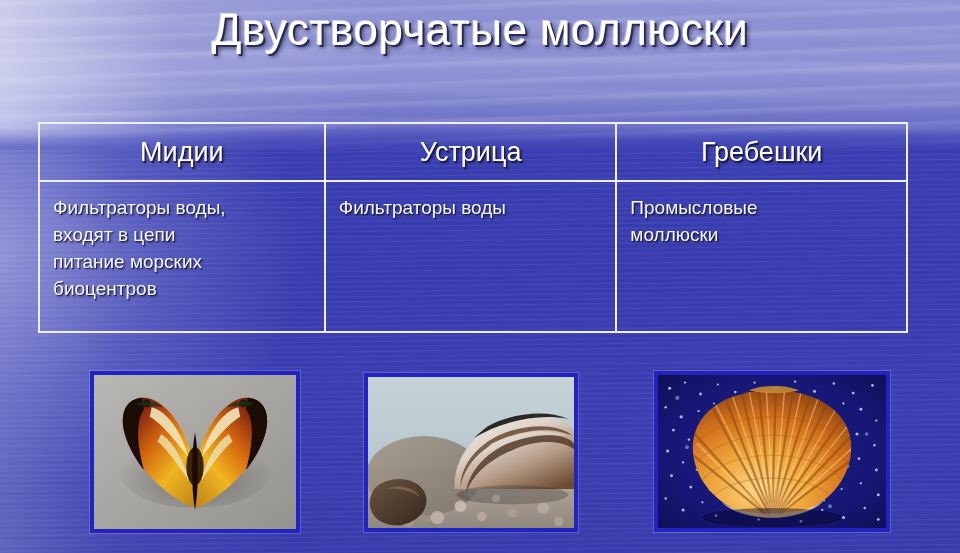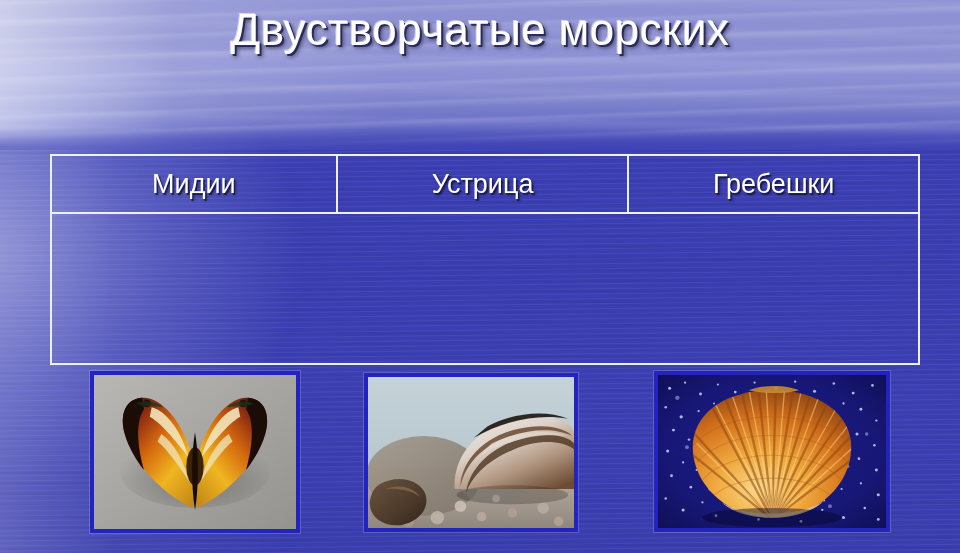--- a/index.html
+++ b/index.html
@@ -88,26 +88,25 @@
     letter-spacing: 0.5px;
     text-shadow:
       2px 2px 0 #2a2a5e,
       3px 3px 4px rgba(0,0,0,0.55),
       -1px -1px 0 rgba(255,255,255,0.6);
   }
 
   
   .table {
     position: absolute;
-    left: 50px; top: 122px;
+    left: 38px; top: 122px;
     width: 870px; height: 211px;
     border: 2px solid #eef0ff;
     display: flex;
     flex-direction: column;
-    margin-top: 32px;
   }
   .table-row { display: flex; }
   .row-header { height: 58px; border-bottom: 2px solid #eef0ff; }
   .row-body   { height: 149px; }
 
   .cell {
     position: relative;
     padding: 0;
     color: #ffffff;
   }
@@ -150,30 +149,39 @@
 
 <div id="slide">
 
   <div class="bg-sky"></div>
   <div class="bg-clouds"></div>
   <div class="bg-horizon"></div>
   <div class="bg-sea"></div>
   <div class="bg-ripples"></div>
   <div class="bg-glow-left"></div>
 
-  <div class="title">Двустворчатые морских</div>
+  <div class="title">Двустворчатые моллюски</div>
 
   <div class="table">
 
     <div class="table-row row-header">
       <div class="cell col-1 cell-header">Мидии</div>
       <div class="cell col-2 cell-header">Устрица</div>
       <div class="cell col-3 cell-header">Гребешки</div>
     </div>
 
+    <div class="table-row row-body">
+      <div class="cell col-1 cell-body">Фильтраторы воды,
+входят в цепи
+питание морских
+биоцентров</div>
+      <div class="cell col-2 cell-body">Фильтраторы воды</div>
+      <div class="cell col-3 cell-body">Промысловые
+моллюски</div>
+    </div>
 
   </div>
 
   <div class="photo-frame" id="photo-mussel">
     <div class="photo-inner">
       <svg class="photo-svg" viewBox="0 0 210 162" preserveAspectRatio="none">
         <defs>
           <linearGradient id="mgBg" x1="0" y1="0" x2="1" y2="1">
             <stop offset="0%" stop-color="#b9b7b4"></stop>
             <stop offset="45%" stop-color="#a9a7a4"></stop>

